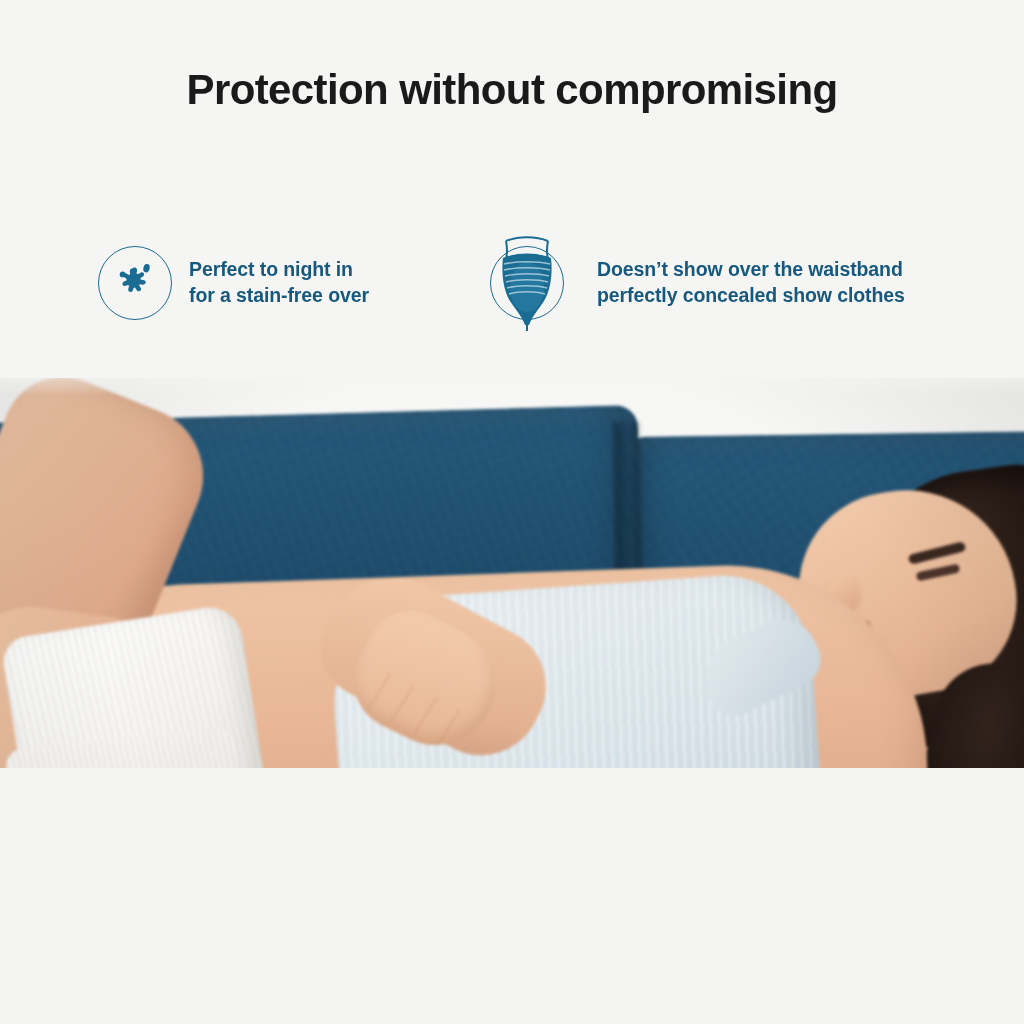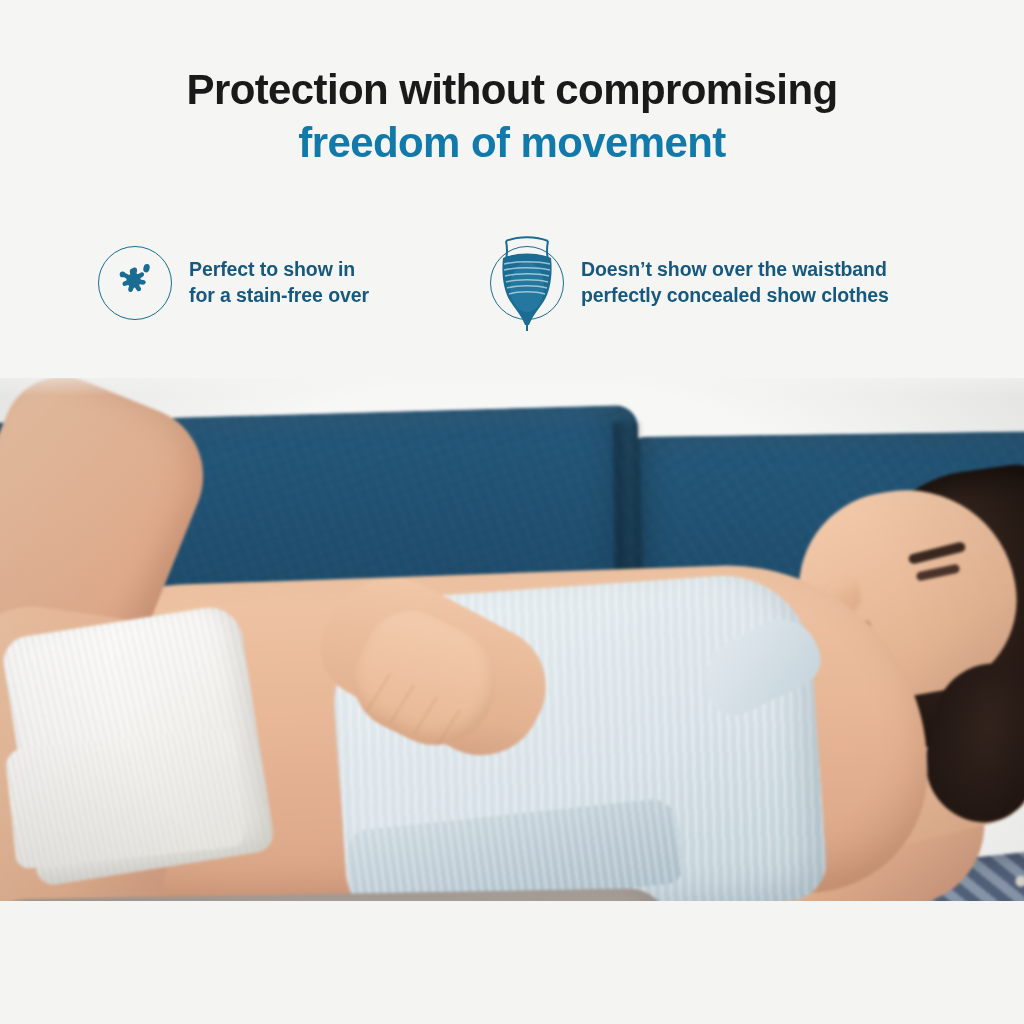--- a/index.html
+++ b/index.html
@@ -2,42 +2,42 @@
 <html><head>
 <meta charset="utf-8">
 <style>
   * { margin:0; padding:0; box-sizing:border-box; }
   html, body {
     width:1024px; height:1024px;
     font-family:"Liberation Sans", sans-serif;
     background:#f4f4f3;
     overflow:hidden;
   }
-  .ad { position:relative; width:1024px; height:901px; background:#f5f5f4; overflow:hidden; }
+  .ad { position:relative; width:1024px; height:768px; background:#f5f5f4; overflow:hidden; }
 
   
   .top-panel {
     position:absolute; top:0; left:0; width:1024px; height:378px;
     background:#f5f5f4; z-index:5;
   }
   .headline { position:absolute; top:66px; left:0; width:1024px; text-align:center; }
   .headline .line1 {
     display:block; font-size:42px; font-weight:bold; color:#1a1a1a;
     letter-spacing:-0.6px; line-height:1.16;
   }
   .headline .line2 {
     display:block; font-size:42px; font-weight:bold; color:#127aab;
     letter-spacing:-0.6px; line-height:1.16; margin-top:4px;
   }
 
   
   .features { position:absolute; top:240px; left:0; width:1024px; height:100px; }
   .feature { position:absolute; display:flex; align-items:center; }
   .feature-1 { left:98px; top:6px; }
-  .feature-2 { left:490px; top:6px; }
+  .feature-2 { left:490px; top:6px;gap:16px; }
   .icon-circle {
     position:relative; width:74px; height:74px; flex:0 0 74px;
     border:1.6px solid #1a6c93; border-radius:50%;
     display:flex; align-items:center; justify-content:center;
     overflow:visible;
   }
   .icon-circle svg { display:block; overflow:visible; }
   .feature-text {
     margin-left:17px; font-size:19.5px; font-weight:bold; color:#17597e;
     line-height:1.33; letter-spacing:-0.1px; white-space:nowrap;
@@ -308,35 +308,34 @@
       </div>
       <div class="photo-vignette"></div>
       <div class="photo-topfade"></div>
     </div>
   </div>
 
   <div class="top-panel">
 
     <div class="headline">
       <span class="line1">Protection without compromising</span>
-      <span class="line2">freedom of movement</span>
     </div>
 
     <div class="features">
 
       <div class="feature feature-1">
         <div class="icon-circle">
           <svg width="50" height="50" viewBox="0 0 50 50" aria-hidden="true">
             <path d="M24 9.5c2.3-.6 3.4 1.3 3.1 3.3-.3 1.9-1.2 3 .4 3.3 1.6.3 3-2.3 5-1.8 2 .5 2.1 2.9.6 4.1-1.5 1.2-3.3 1.4-2.6 2.7.7 1.3 3.6.4 4.8 2 1.2 1.6-.3 3.6-2.3 3.6s-3.6-1-3.8.4c-.2 1.4 2.3 2.6 1.9 4.5-.4 1.9-2.8 2.3-4.1.9-1.3-1.4-1.6-3.3-2.9-2.8-1.3.5-.8 3.2-2.5 4.1-1.7.9-3.6-.5-3.4-2.5.2-2 1.6-3.4.3-4.1-1.3-.7-3 1.4-4.7.7-1.7-.7-1.8-3 -.3-4.1 1.5-1.1 3.5-1 3.2-2.4-.3-1.4-3-1.4-3.5-3.3-.5-1.9 1.3-3.3 3.1-2.7 1.8.6 2.8 2.2 3.6 1.2.8-1-.7-3 .1-4.6.4-.8 1-1.3 2-1.5z" fill="#1a6c93"></path>
             <ellipse cx="36.5" cy="10.2" rx="3.1" ry="4.2" transform="rotate(14 36.5 10.2)" fill="#1a6c93"></ellipse>
             <circle cx="12.6" cy="16.4" r="2.9" fill="#1a6c93"></circle>
           </svg>
         </div>
         <div class="feature-text">
-          <span>Perfect to show in</span>
+          <span>Perfect to night in</span>
           <span>for a stain-free over</span>
         </div>
       </div>
 
       <div class="feature feature-2">
         <div class="icon-circle">
           <svg width="86" height="96" viewBox="0 0 86 96" aria-hidden="true">
 
             <path d="M22 6 C24 16 23 20 22 24" stroke="#1a6c93" stroke-width="2" fill="none"></path>
             <path d="M64 6 C62 16 63 20 64 24" stroke="#1a6c93" stroke-width="2" fill="none"></path>

